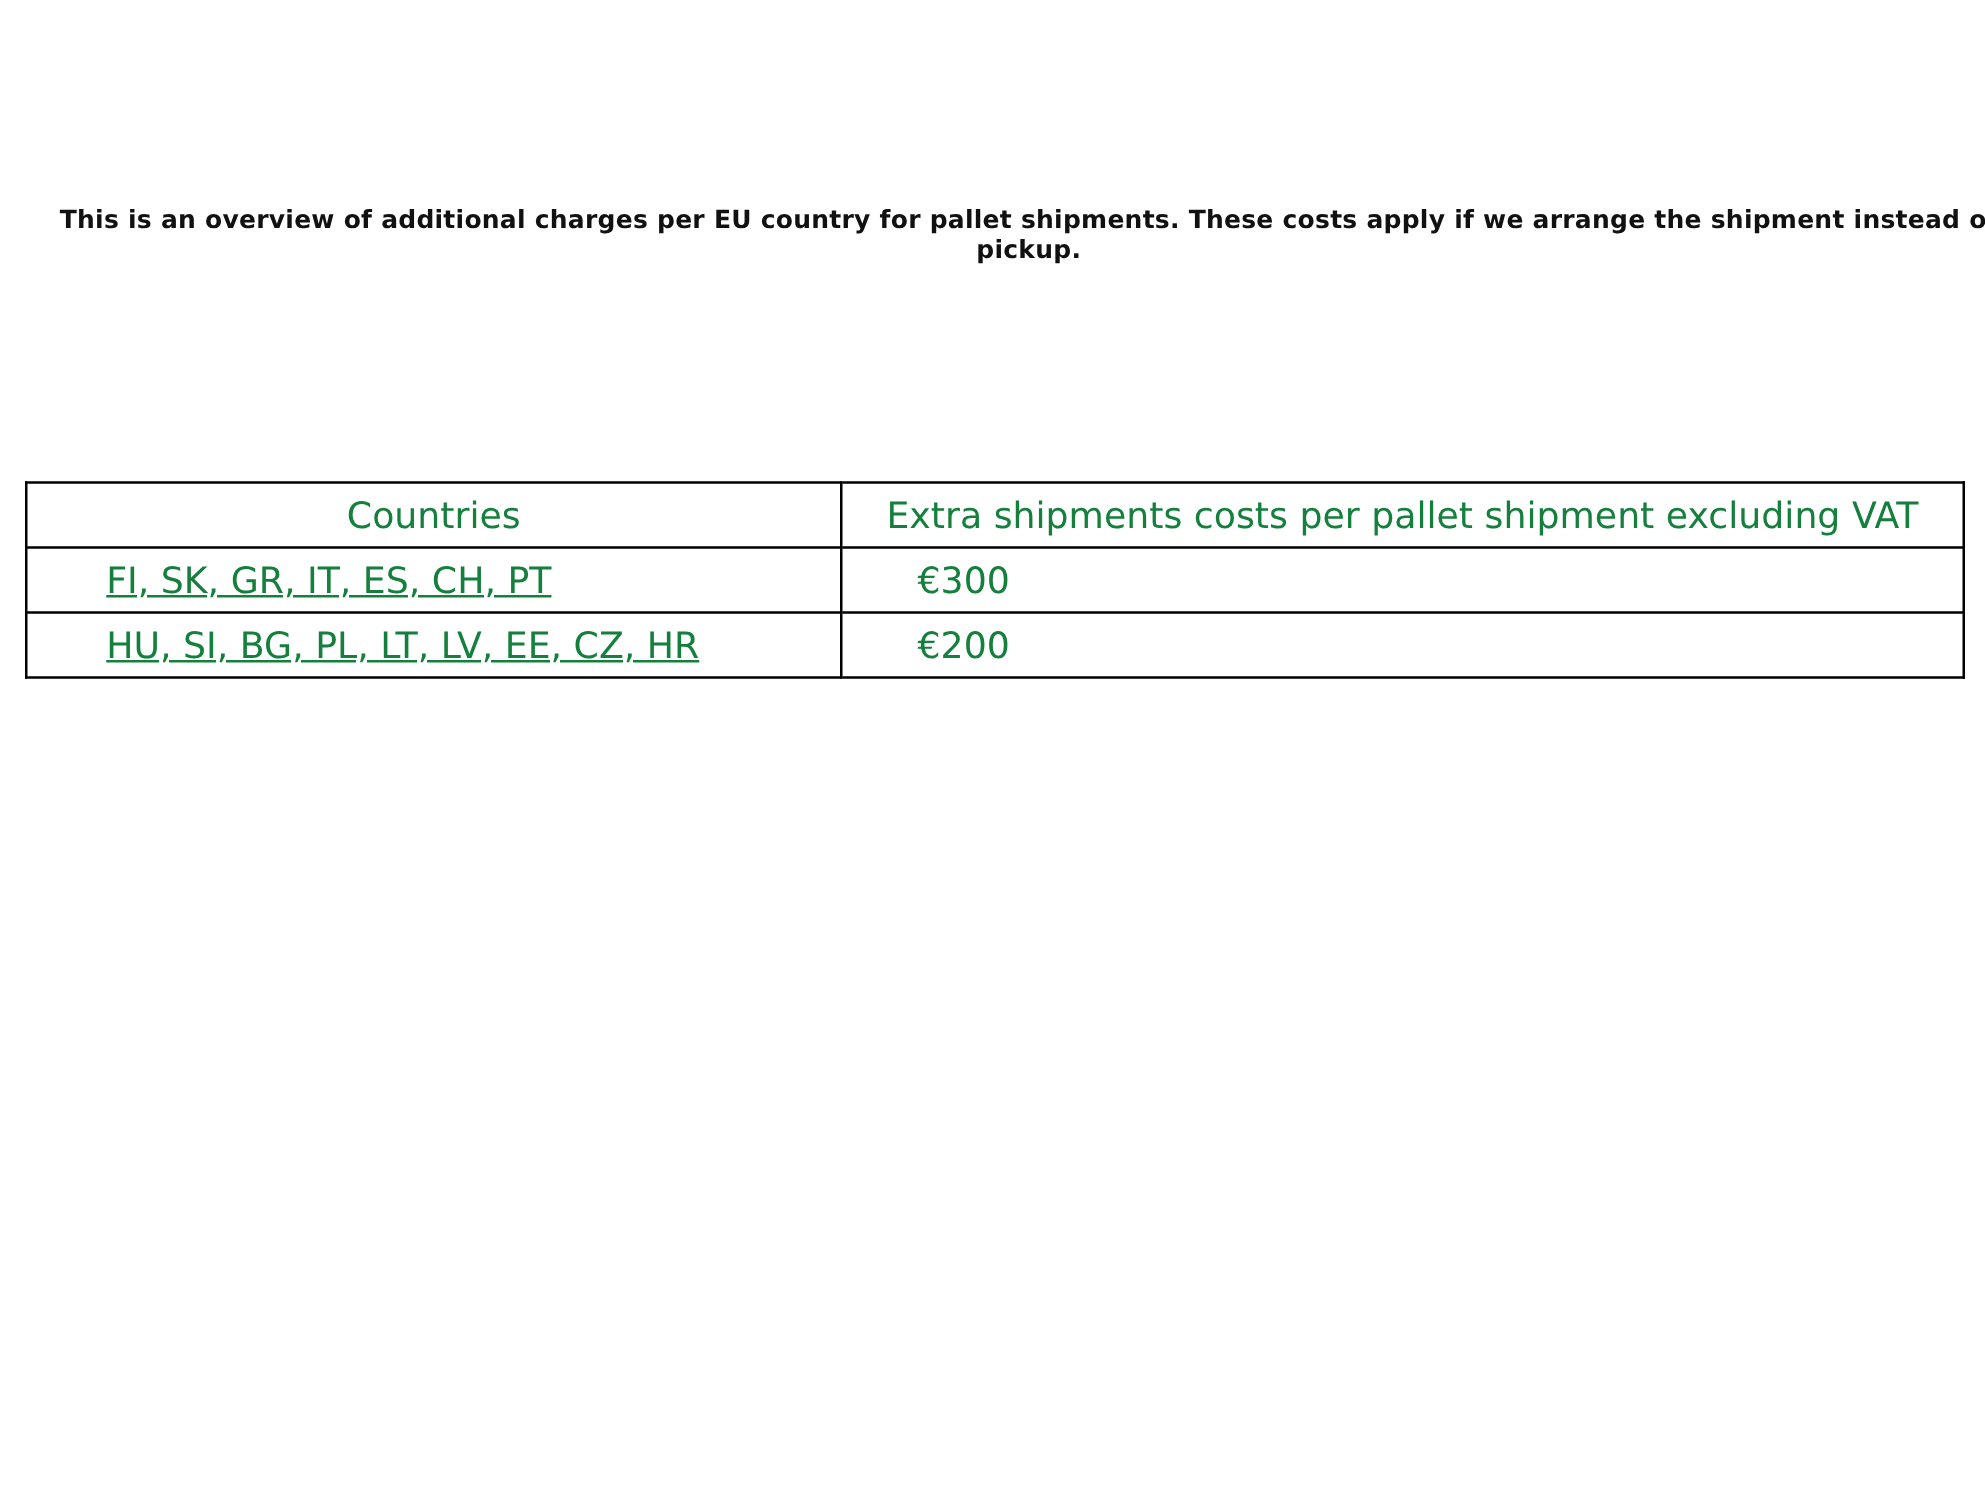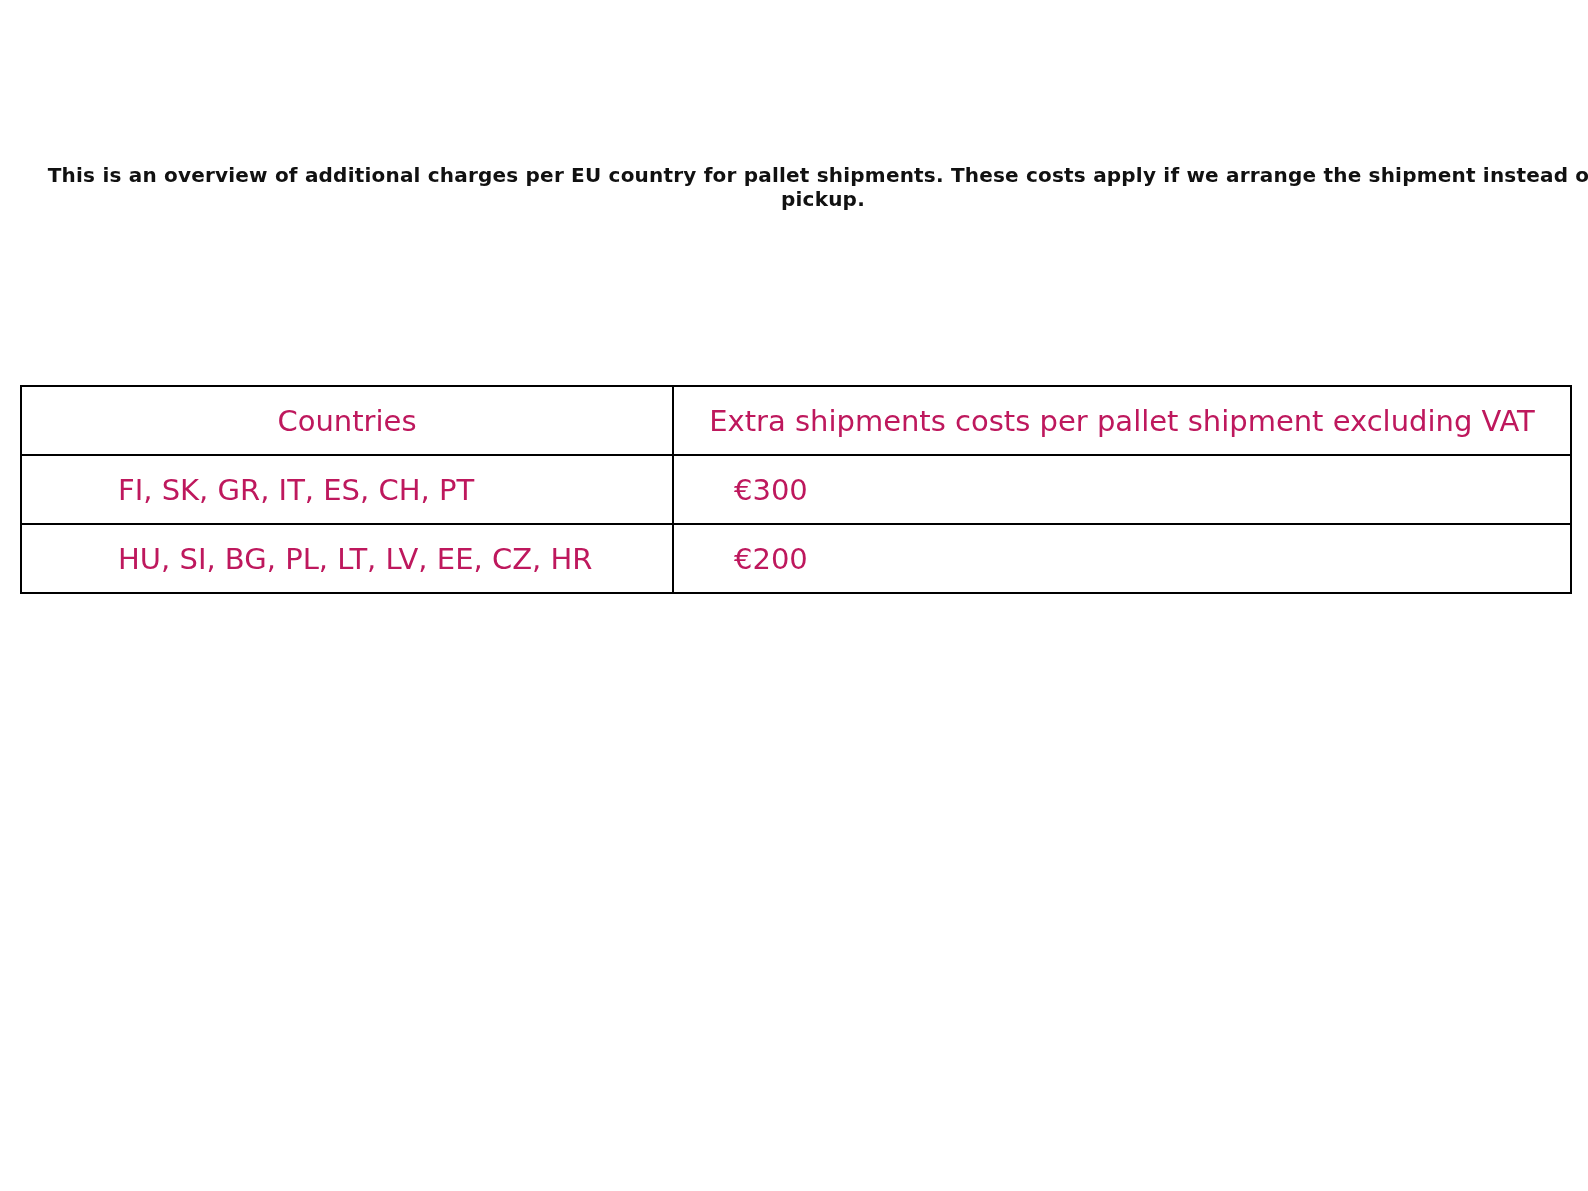--- a/index.html
+++ b/index.html
@@ -31,38 +31,39 @@
     position: absolute;
     left: 20px;
     top: 385px;
     width: 1550px;
     border-collapse: collapse;
     table-layout: fixed;
   }
   table.charges th,
   table.charges td {
     border: 2.5px solid #000000;
-    height: 69px;
+    height: 52px;
     box-sizing: border-box;
     font-size: 29px;
     font-weight: normal;
     vertical-align: middle;
-    color: #be185d;
+    color: #15803d;
     white-space: nowrap;
     overflow: hidden;
   }
   col.col-countries { width: 652px; }
   col.col-cost      { width: 898px; }
   table.charges th {
     text-align: center;
     padding: 0 4px;
   }
   td.countries-cell {
     text-align: left;
-    padding-left: 96px;
+    padding-left: 63px;
+    text-decoration: underline;
   }
   td.cost-cell {
     text-align: left;
     padding-left: 60px;
   }
 </style>
 </head>
 <body>
 
 <div class="note">This is an overview of additional charges per EU country for pallet shipments. These costs apply if we arrange the shipment instead of pickup.</div>

